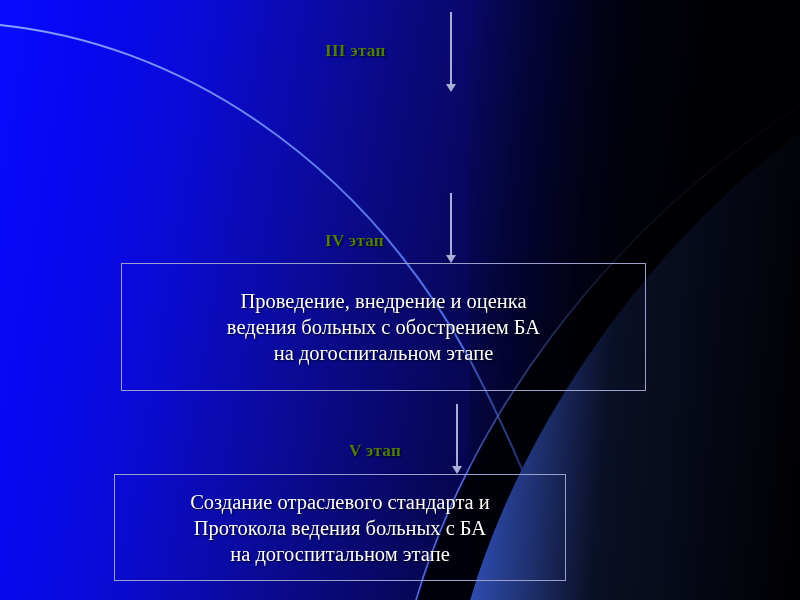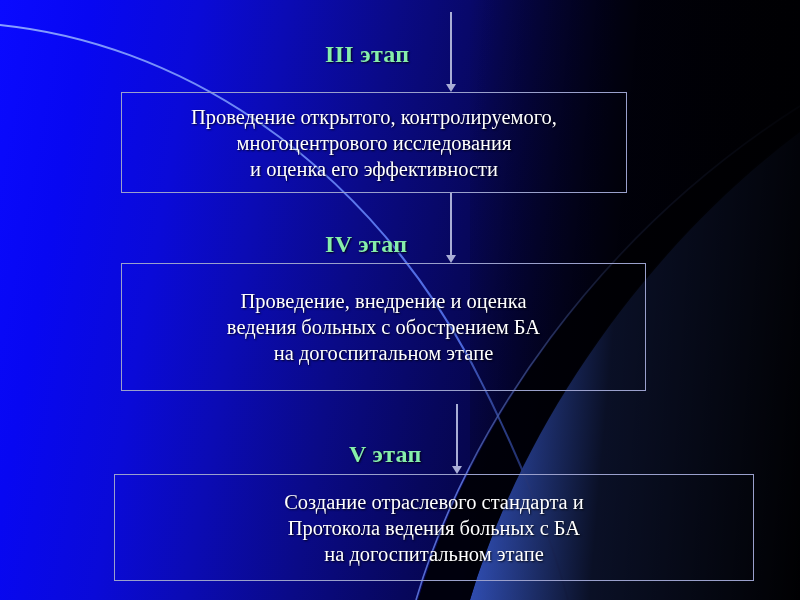--- a/index.html
+++ b/index.html
@@ -39,24 +39,24 @@
     background:linear-gradient(95deg, rgba(0,0,4,0) 0%, rgba(0,0,3,0.85) 45%, #000002 100%);
   }
   .svg-deco{
     position:absolute; inset:0;
     width:800px; height:600px;
   }
 
   
   .stage-label{
     position:absolute;
-    color:#86efac;
+    color:#4d7c0f;
     font-family:"Liberation Serif", serif;
     font-weight:bold;
-    font-size:24px;
+    font-size:17px;
     letter-spacing:0.3px;
     text-shadow:1px 1px 2px rgba(0,0,0,0.85);
     white-space:nowrap;
   }
   #label-3{ left:325px; top:41px; }
   #label-4{ left:325px; top:231px;text-align:center; }
   #label-5{ left:349px; top:441px; }
 
   
   .stage-box{
@@ -73,21 +73,21 @@
     color:#ffffff;
     font-family:"Liberation Serif", serif;
     font-size:20.5px;
     line-height:26px;
     text-align:center;
     white-space:nowrap;
     text-shadow:1px 1px 2px rgba(0,0,0,0.8);
   }
   #box-3{ left:121px; top:92px;  width:506px; height:101px; }
   #box-4{ left:121px; top:263px; width:525px; height:128px; }
-  #box-5{ left:114px; top:474px; width:640px; height:107px; }
+  #box-5{ left:114px; top:474px; width:452px; height:107px; }
 
   
   .arrow{
     position:absolute;
     width:10px;
   }
   .arrow .shaft{
     position:absolute;
     left:4px; top:0;
     width:2px;
@@ -138,25 +138,20 @@
 
   <div class="bg-dark-corner"></div>
 
   <div class="stage-label" id="label-3">III этап</div>
 
   <div class="arrow" id="arrow-1">
     <div class="shaft"></div>
     <div class="head"></div>
   </div>
 
-  <div class="stage-box" id="box-3">
-    <div class="line">Проведение открытого, контролируемого,</div>
-    <div class="line">многоцентрового исследования</div>
-    <div class="line">и оценка его эффективности</div>
-  </div>
 
   <div class="stage-label" id="label-4">IV этап</div>
 
   <div class="arrow" id="arrow-2">
     <div class="shaft"></div>
     <div class="head"></div>
   </div>
 
   <div class="stage-box" id="box-4">
     <div class="line">Проведение, внедрение и оценка</div>

